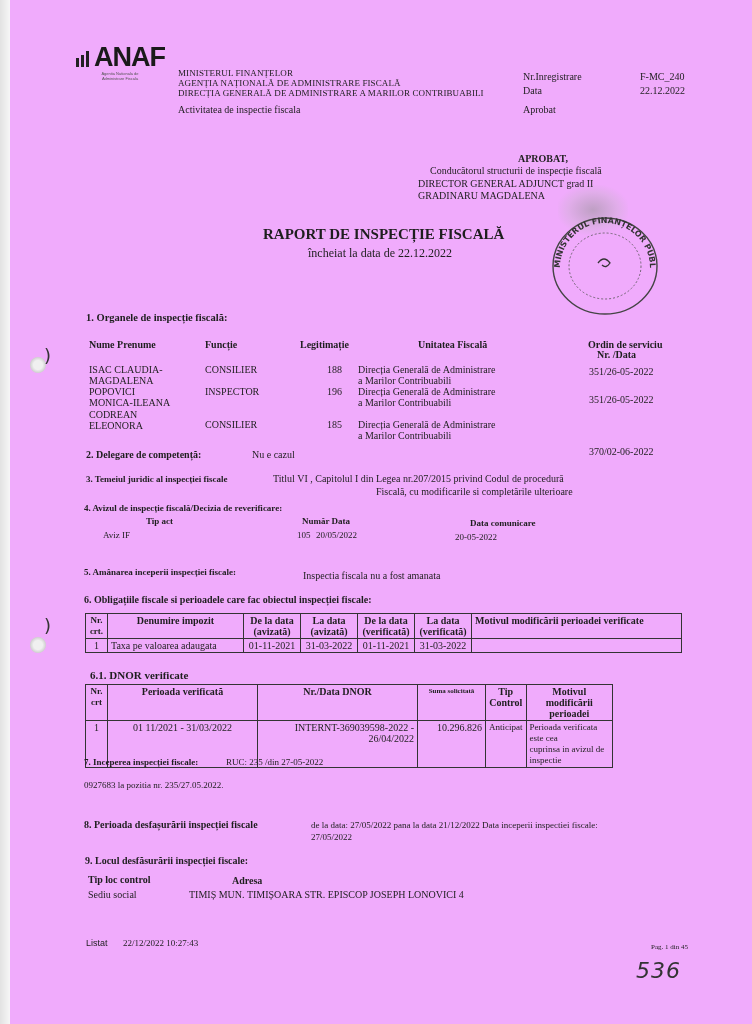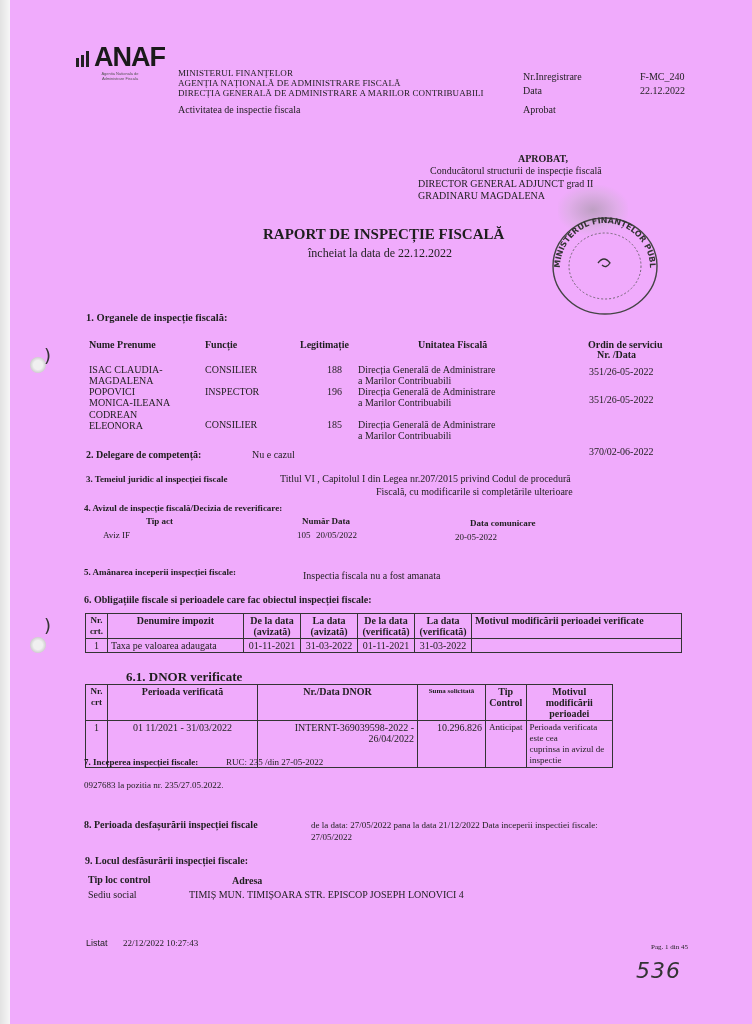--- a/index.html
+++ b/index.html
@@ -116,21 +116,21 @@
     <div class="abs small" style="left:327px;top:419px;">185</div>
     <div class="abs small" style="left:358px;top:419px;">Direcția Generală de Administrare</div>
     <div class="abs small" style="left:358px;top:430px;">a Marilor Contribuabili</div>
     <div class="abs small" style="left:589px;top:446px;">370/02-06-2022</div>
   </div>
 
   <div class="abs b small" style="left:86px;top:449px;">2. Delegare de competență:</div>
   <div class="abs small" style="left:252px;top:449px;">Nu e cazul</div>
 
   <div class="abs b xs" style="left:86px;top:474px;">3. Temeiul juridic al inspecției fiscale</div>
-  <div class="abs small" style="left:273px;top:473px;margin-left:7px;">Titlul VI , Capitolul I din Legea nr.207/2015 privind Codul de procedură</div>
+  <div class="abs small" style="left:273px;top:473px;">Titlul VI , Capitolul I din Legea nr.207/2015 privind Codul de procedură</div>
   <div class="abs small" style="left:376px;top:486px;">Fiscală, cu modificarile si completările ulterioare</div>
 
   <div class="abs b xs" style="left:84px;top:503px;">4. Avizul de inspecție fiscală/Decizia de reverificare:</div>
   <div class="abs b xs" style="left:146px;top:516px;">Tip act</div>
   <div class="abs b xs" style="left:302px;top:516px;">Număr Data</div>
   <div class="abs b xs" style="left:470px;top:518px;">Data comunicare</div>
   <div class="abs xs" style="left:103px;top:530px;">Aviz IF</div>
   <div class="abs xs" style="left:297px;top:530px;">105</div>
   <div class="abs xs" style="left:316px;top:530px;">20/05/2022</div>
   <div class="abs xs" style="left:455px;top:532px;">20-05-2022</div>
@@ -155,21 +155,21 @@
       <td>Taxa pe valoarea adaugata</td>
       <td class="c">01-11-2021</td>
       <td class="c">31-03-2022</td>
       <td class="c">01-11-2021</td>
       <td class="c">31-03-2022</td>
       <td></td>
     </tr>
   </tbody>
     </table>
 
-  <div class="abs b small" style="left:90px;top:669px;font-size:13px;margin-left:36px;">6.1.  DNOR verificate</div>
+  <div class="abs b small" style="left:90px;top:669px;font-size:11px;">6.1.  DNOR verificate</div>
   <table class="grid" style="left:85px;top:684px;width:528px;">
     <tbody>
         <tr>
       <th style="width:22px;font-size:9px;">Nr. crt</th>
       <th style="width:150px;">Perioada verificată</th>
       <th style="width:160px;">Nr./Data DNOR</th>
       <th style="width:68px;font-size:7px;">Suma solicitată</th>
       <th style="width:38px;">Tip Control</th>
       <th>Motivul modificării perioadei</th>
     </tr>

